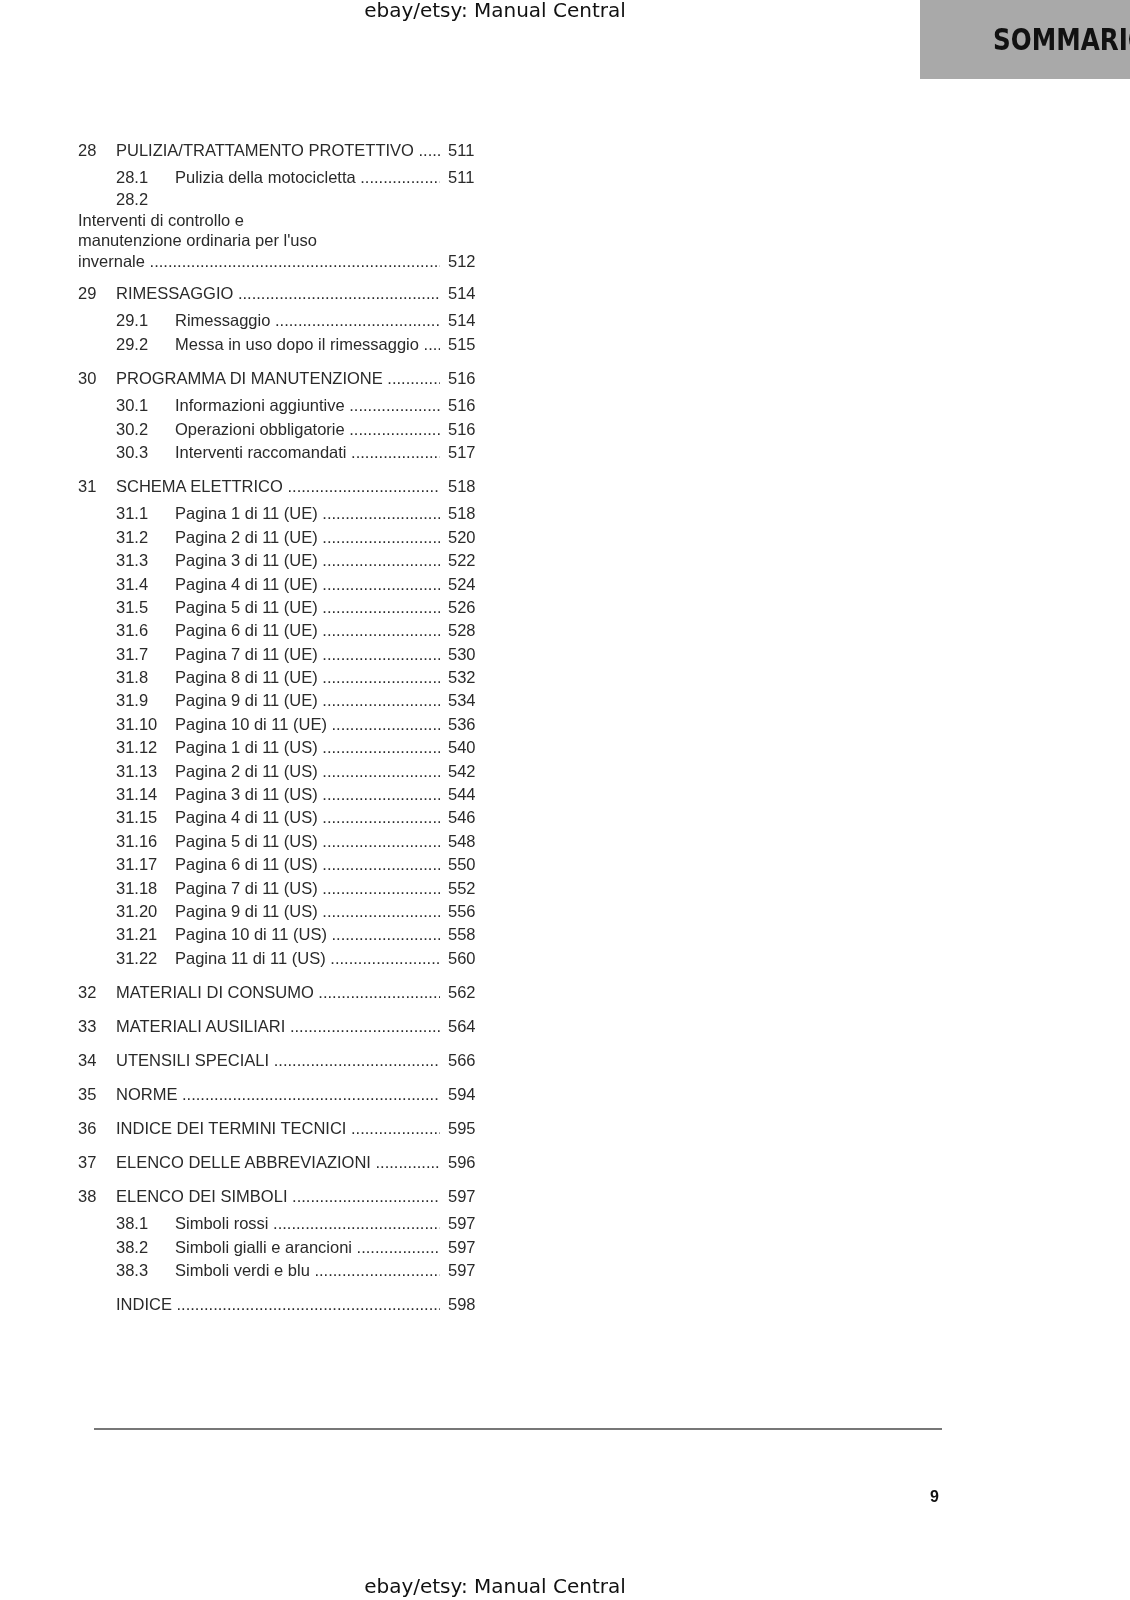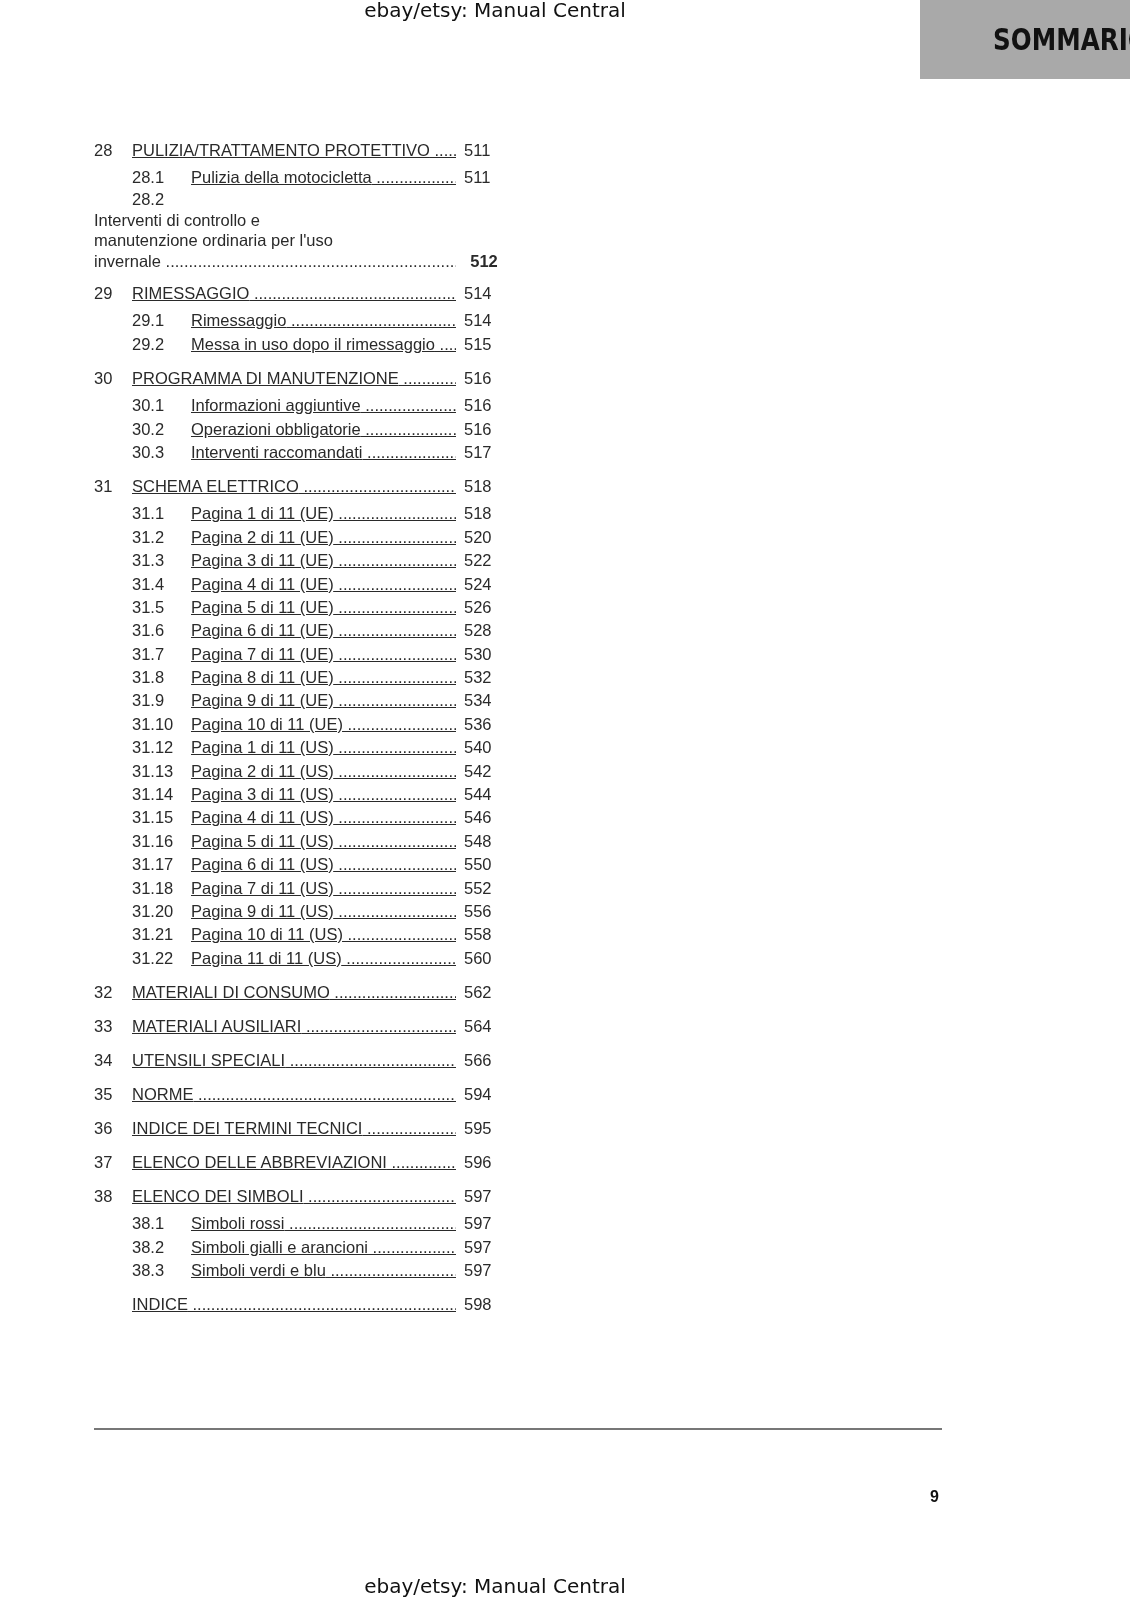--- a/index.html
+++ b/index.html
@@ -6,36 +6,36 @@
   body { width: 1130px; height: 1600px; position: relative; overflow: hidden;
          font-family: "Liberation Sans", sans-serif; color: #2a2a2a; }
   .watermark { position: absolute; left: 0; width: 1130px; text-align: center;
                font-family: "DejaVu Sans", sans-serif; font-size: 20px; color: #111; }
   .wm-top { top: -2px; left: -70px; }
   .wm-bottom { top: 1574px; left: -70px; }
   .section-tab { position: absolute; left: 920px; top: 0; width: 210px; height: 79px;
                  background: #a9a9a9; display: flex; align-items: center; justify-content: center; padding-left: 46px; }
   .section-tab span { font-family: "DejaVu Sans", sans-serif; font-weight: bold; font-size: 30px;
                       color: #111; letter-spacing: 0px; transform: scaleX(0.82); display: inline-block; }
-  .toc { position: absolute; left: 94px; top: 128px; width: 410px; font-size: 16.5px; }
+  .toc { position: absolute; left: 78px; top: 128px; width: 410px; font-size: 16.5px; }
   .row { position: relative; display: flex; align-items: flex-end; height: 23.4px; line-height: 23.4px; }
   .row.ch { height: 34px; margin-top: 0; }
   .row .num { width: 38px; flex: none; }
   .row.sub .num { margin-left: 38px; width: 59px; }
-  .row .title { flex: 1; white-space: nowrap; overflow: hidden; position: relative; text-decoration: underline; }
+  .row .title { flex: 1; white-space: nowrap; overflow: hidden; position: relative; }
   .row .title::after { content: " ........................................................................................................................................"; }
   .row .page { width: 40px; flex: none; text-align: left; padding-left: 8px; }
   .multi { display: flex; flex-direction: column; }
   .multi .num { margin-left: 38px; width: 59px; flex: none; line-height: 20.5px; }
   .multi .lines { flex: 1; }
   .multi .lines div { line-height: 20.5px; height: 20.5px; white-space: nowrap; }
   .multi .lastline { display: flex; }
   .multi .lastline .t { flex: 1; overflow: hidden; white-space: nowrap; }
   .multi .lastline .t::after { content: " ........................................................................................................................................"; }
-  .multi .lastline .page { width: 40px; text-align: center; padding-left: 8px; flex: none; font-weight: bold; }
+  .multi .lastline .page { width: 40px; text-align: left; padding-left: 8px; flex: none; }
   .rule { position: absolute; left: 94px; top: 1428px; width: 848px; height: 2px; background: #777; }
   .pagenum { position: absolute; left: 930px; top: 1488px; font-weight: bold; font-size: 16px; color: #111; }
 </style>
 </head>
 <body>
 
 <div class="watermark wm-top">ebay/etsy: Manual Central</div>
 
 <div class="section-tab">
   <span>SOMMARIO</span>

